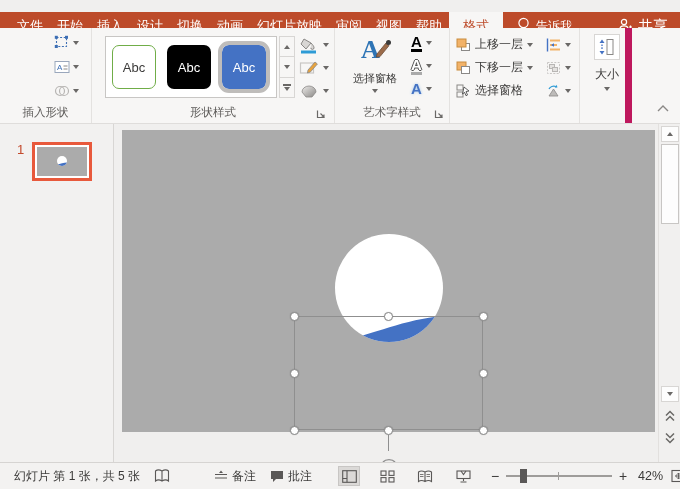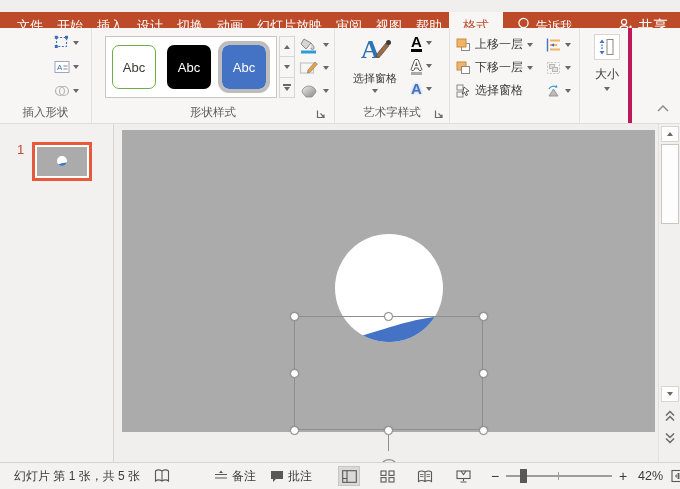--- a/index.html
+++ b/index.html
@@ -65,21 +65,21 @@
   .a-outline { font-size:15px; font-weight:bold; color:#FFF; line-height:15px;
     text-shadow:-1px 0 #555,1px 0 #555,0 -1px #555,0 1px #555; border-bottom:3px solid #AAA; }
   .a-effect { font-size:15px; font-weight:bold; color:#4472C4; line-height:18px;
     text-shadow:0 0 3px #9DC3E6; }
 
   .g-arrange { width:130px; }
   .arr-rows { position:absolute; left:6px; top:8px; display:flex; flex-direction:column; gap:6px; }
   .arr-row { display:flex; align-items:center; gap:4px; height:17px; font-size:12px; color:#3B3A39; white-space:nowrap; }
   .arr-icons { position:absolute; left:96px; top:8px; display:flex; flex-direction:column; gap:6px; }
 
-  .g-size { width:52px; border-right:4px solid #be185d; }
+  .g-size { width:52px; border-right:7px solid #be185d; }
   .size-btn { left:12px; top:6px; width:30px; height:80px; }
   .sizeicon { width:26px; height:26px; background:#FFF; border:1px solid #D8D6D4;
     display:flex; align-items:center; justify-content:center; }
   .size-btn .lbl { font-size:12px; color:#3B3A39; margin-top:6px; }
   .size-btn .dd { margin-top:4px; }
   .ribbon-collapse { position:absolute; right:10px; bottom:6px; }
 
   
   .workspace { position:absolute; left:0; top:124px; width:680px; height:338px; display:flex; }
   .thumbs { width:114px; height:100%; background:#F2F1F0; border-right:1px solid #D8D6D4; position:relative; }

